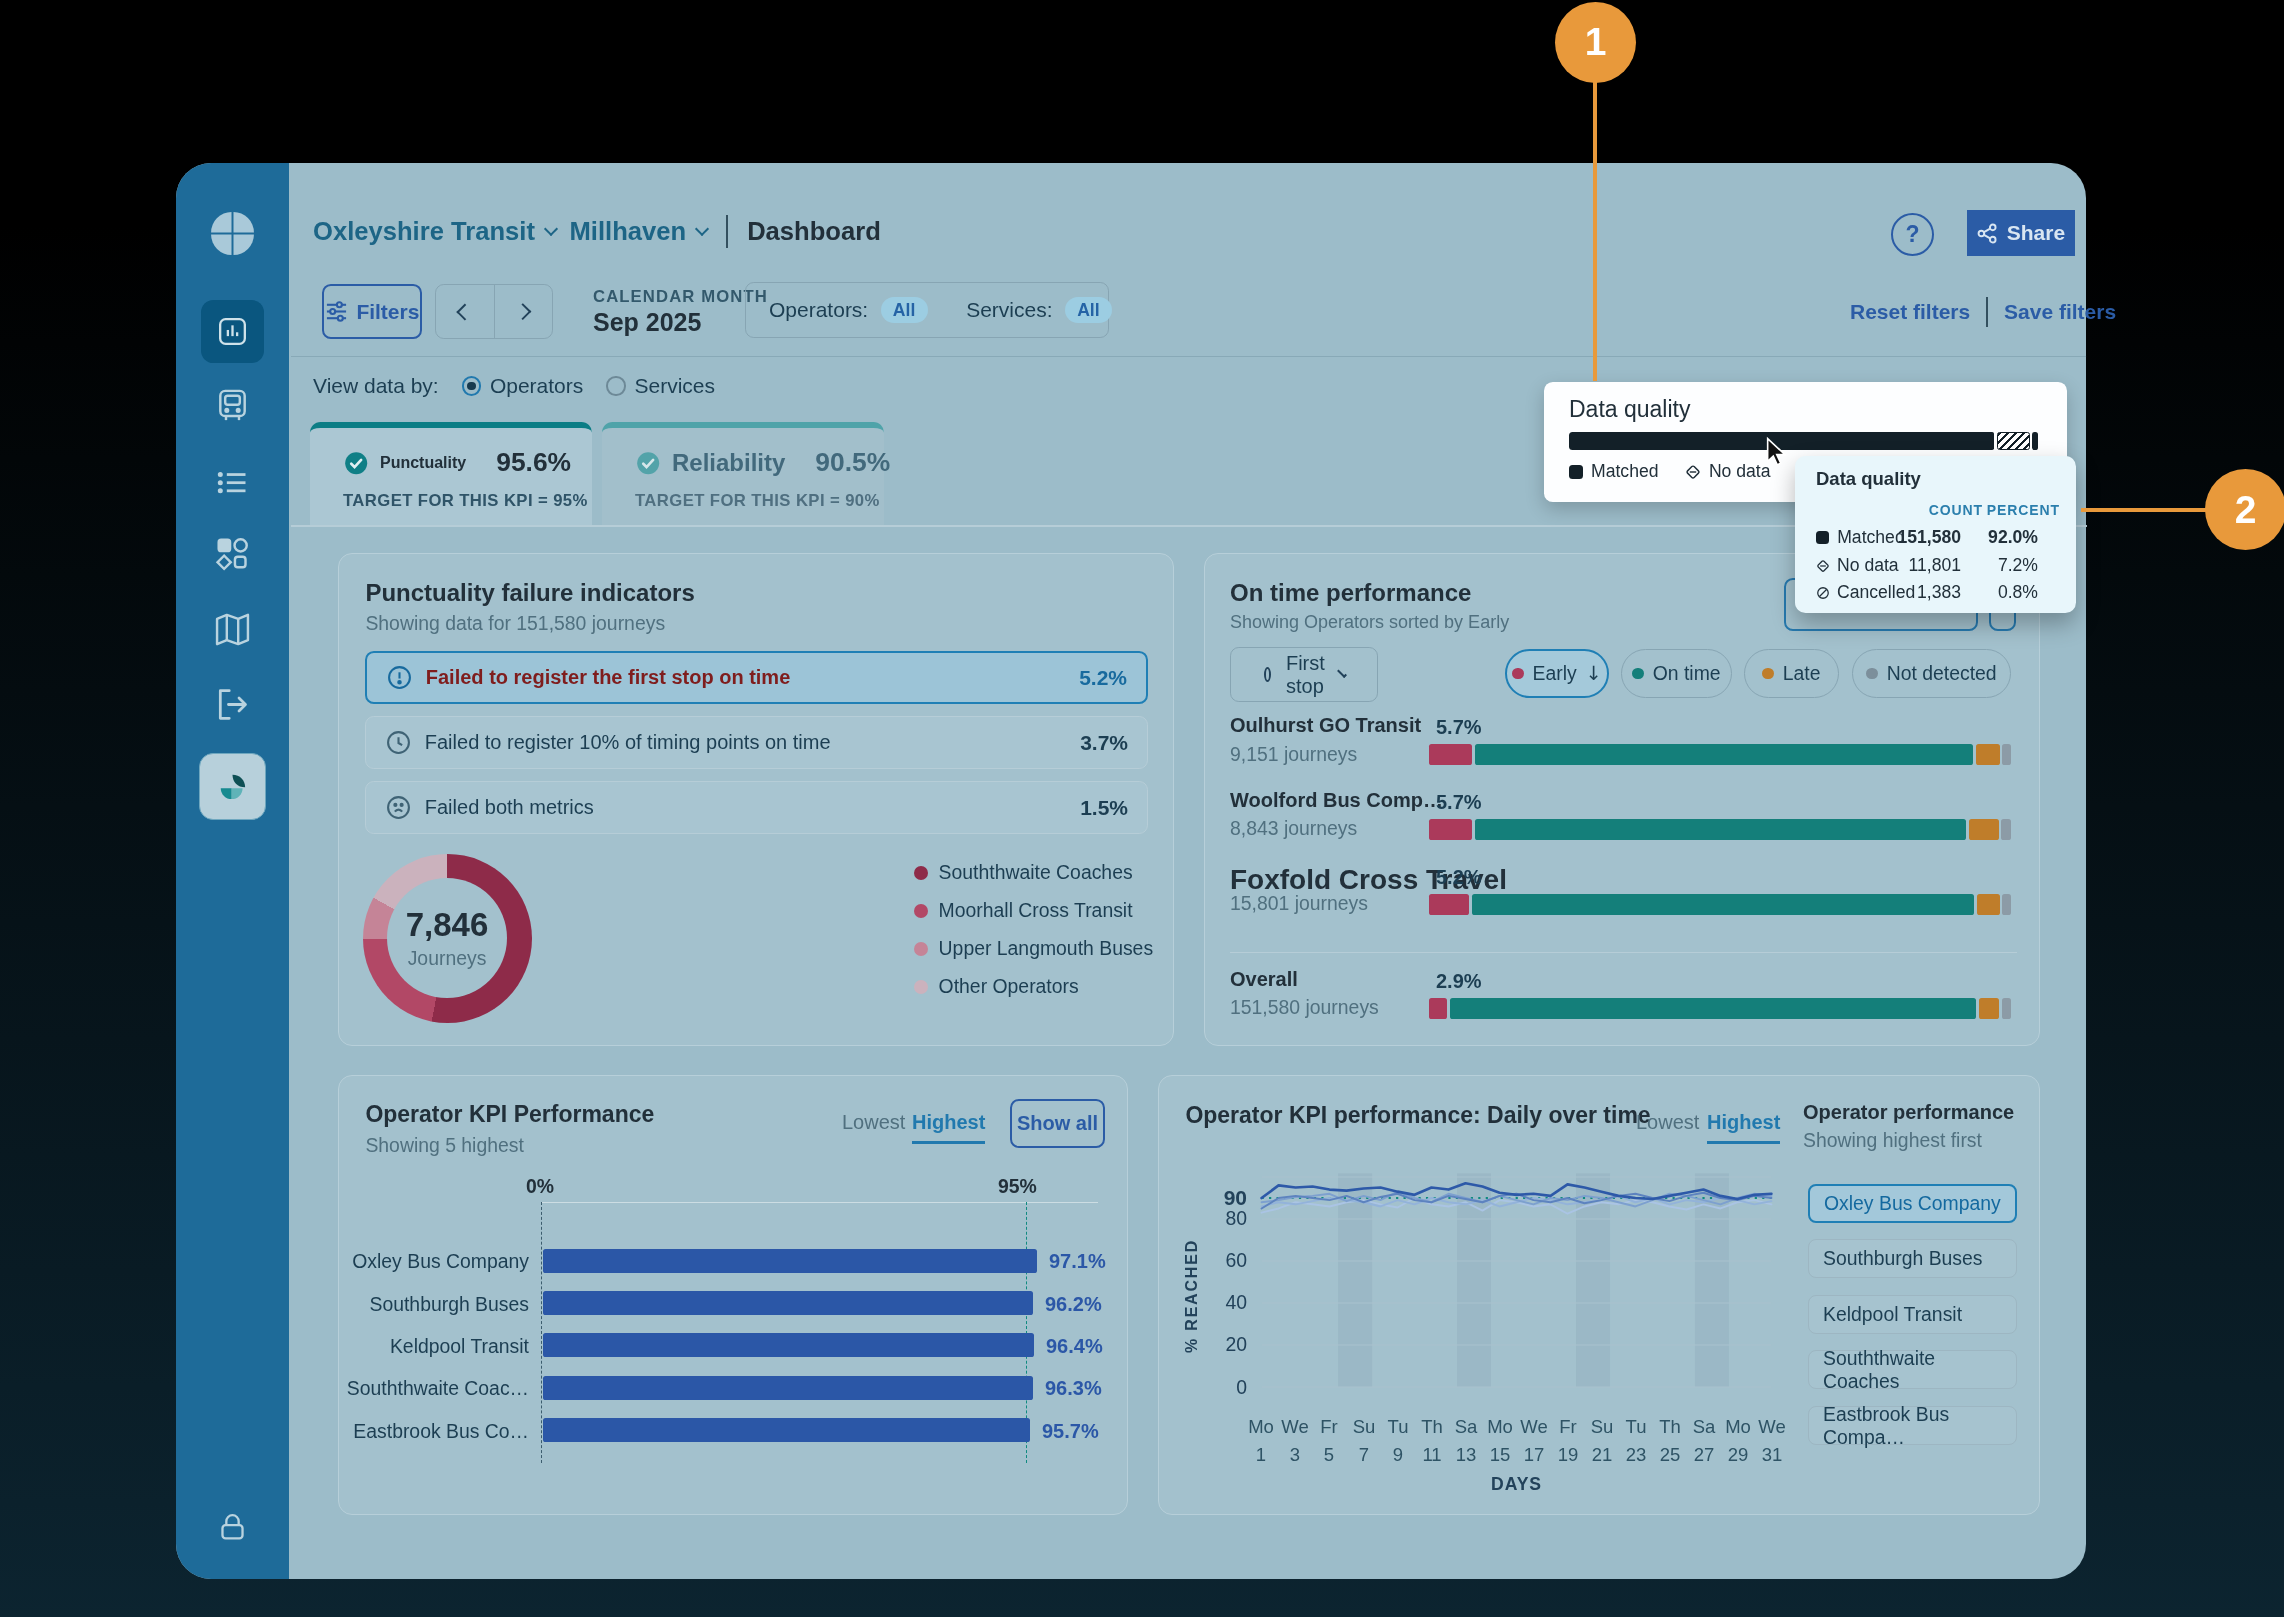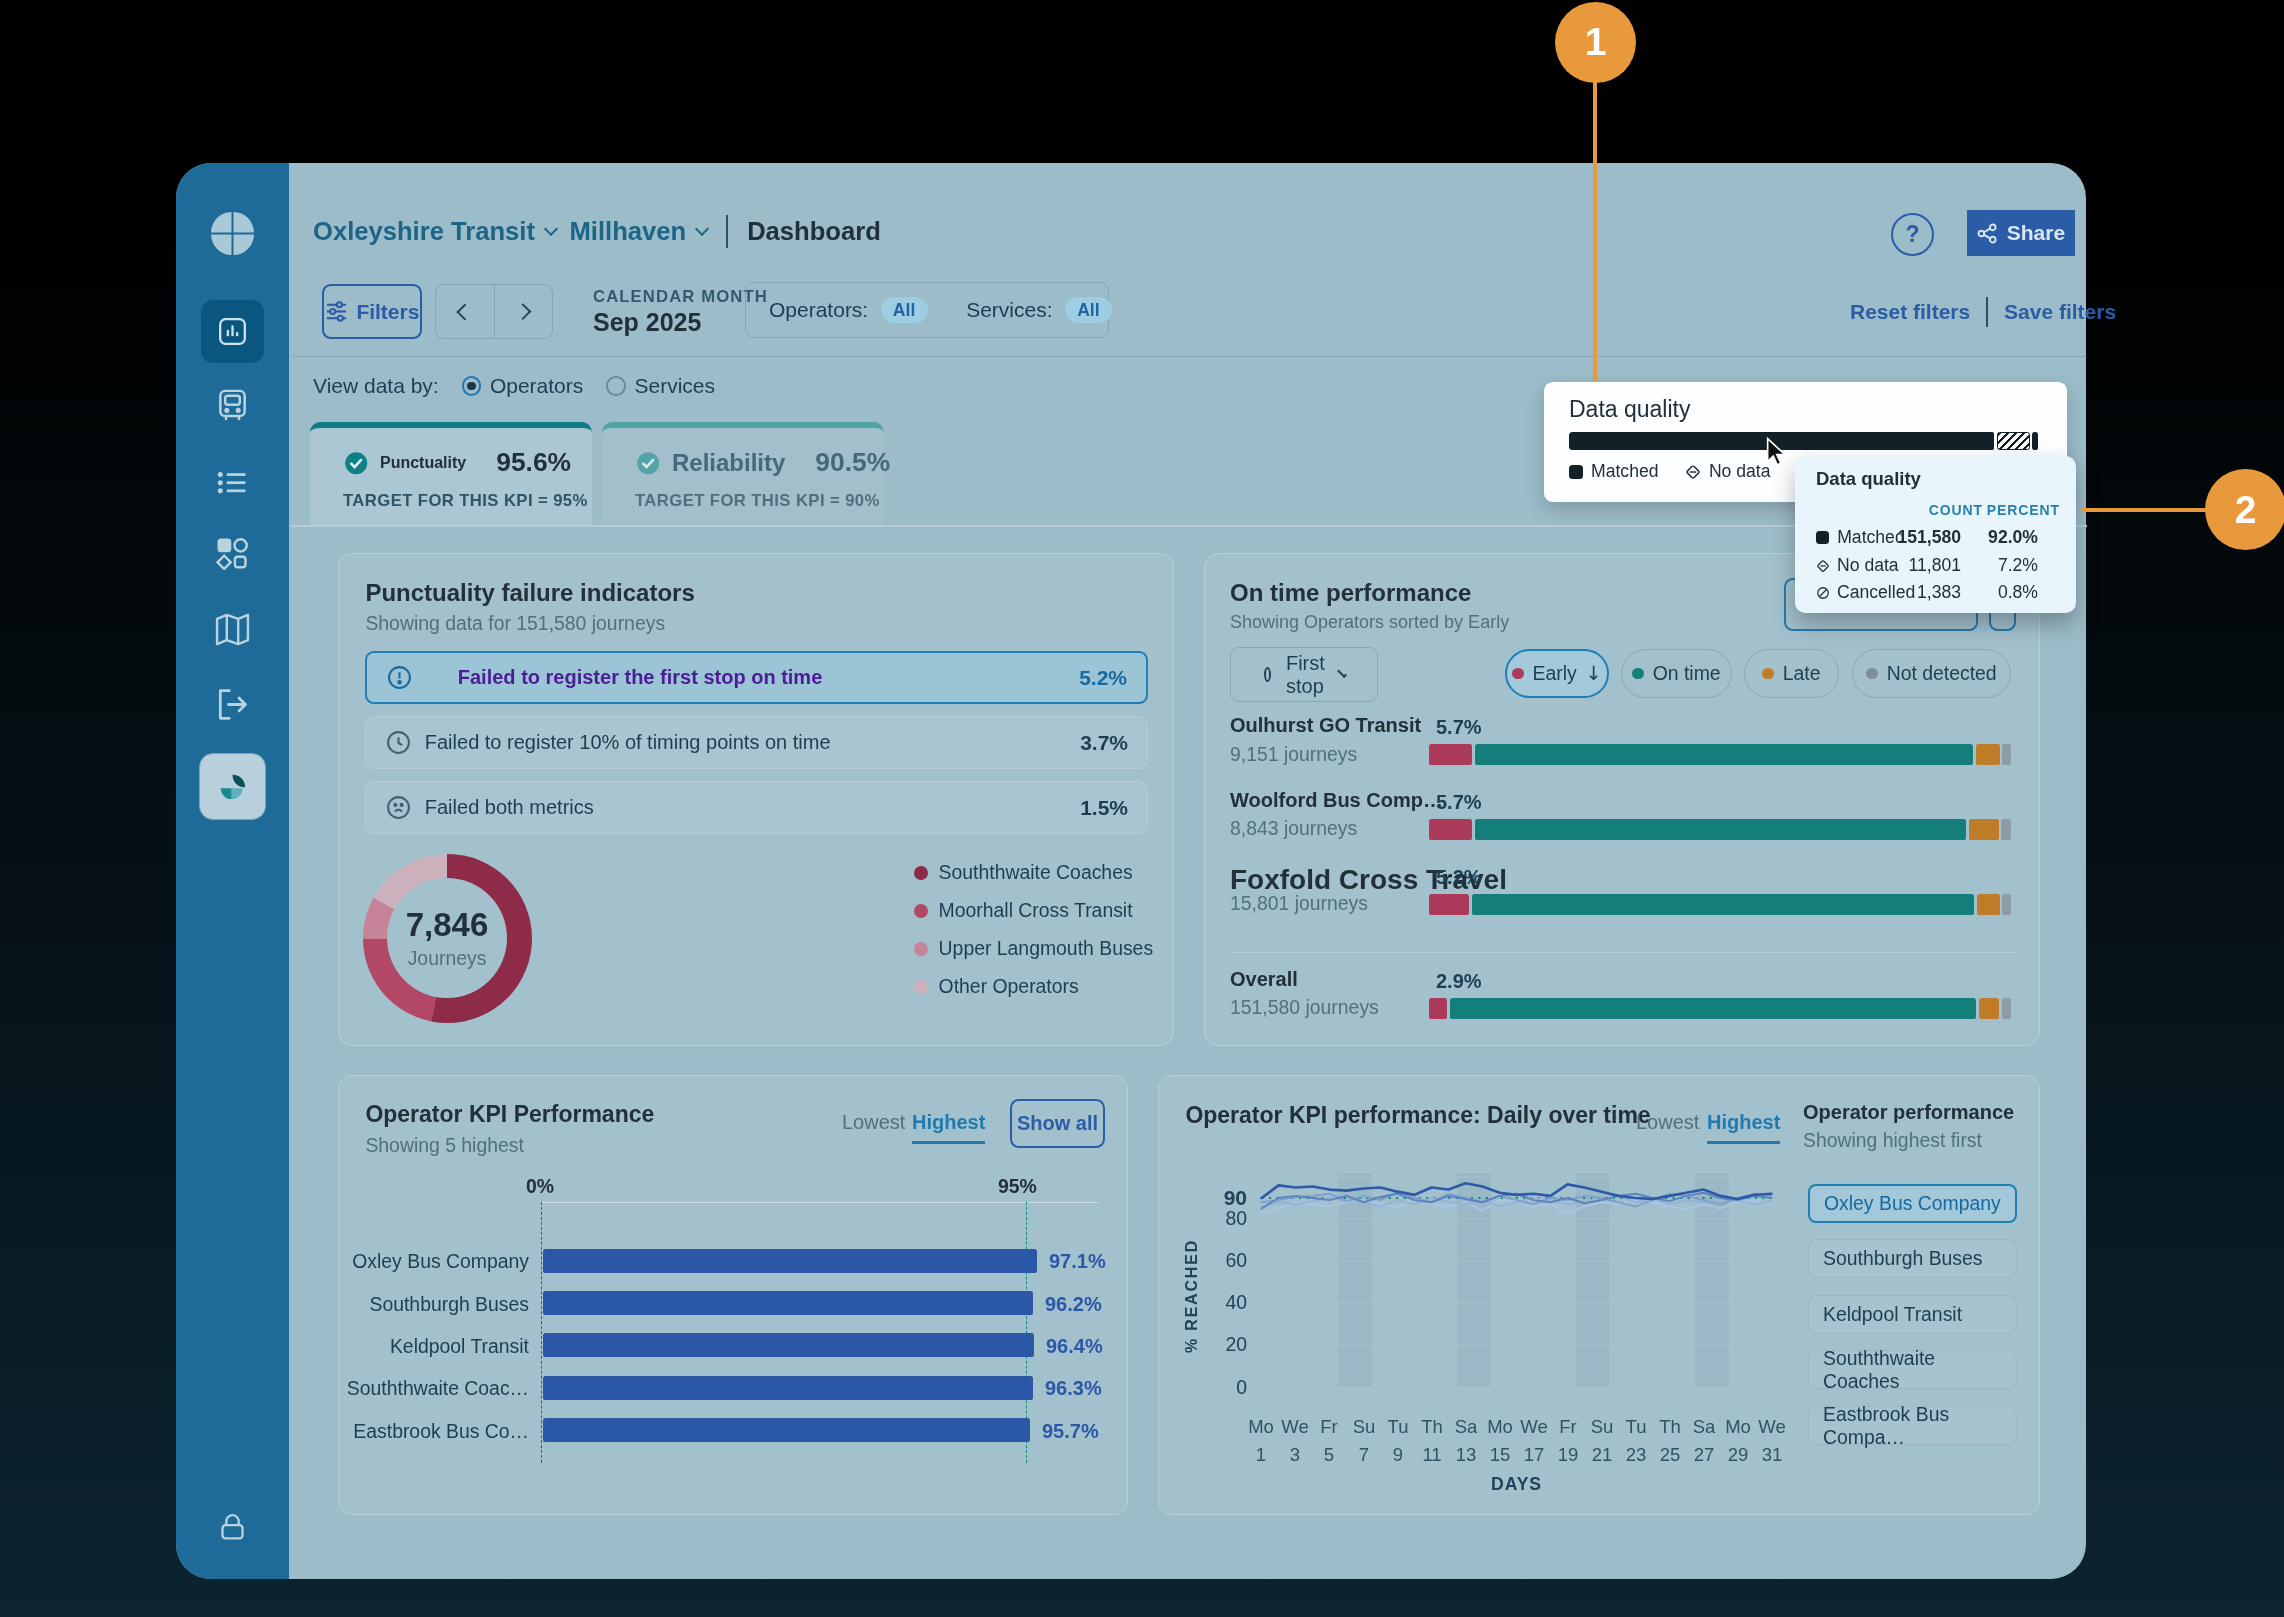--- a/index.html
+++ b/index.html
@@ -260,21 +260,21 @@
     <div class="abs t-mut" style="left:26.4px;top:58px;font-size:19.4px;">Showing data for 151,580 journeys</div>
 
     <div class="abs rowcard selected" style="left:26.4px;top:97px;width:783px;height:53px;padding:0 19.4px;">
       <span style="margin-right:14px;">
         <svg width="25" height="25" viewBox="0 0 24 24" fill="none" stroke="#176a9e" stroke-width="2">
             <circle cx="12" cy="12" r="10"></circle>
             <line x1="12" y1="7" x2="12" y2="13"></line>
             <circle cx="12" cy="16.5" r="1.2" fill="#176a9e"></circle>
           </svg>
       </span>
-      <span style="font-size:20px;color:#4c1d95;font-weight:600;margin-left:32px;">Failed to register the first stop on time</span>
+      <span style="font-size:20px;color:#7f1d1d;font-weight:600;">Failed to register the first stop on time</span>
       <span style="margin-left:auto;font-size:21px;font-weight:bold;color:#176a9e;">5.2%</span>
     </div>
 
     <div class="abs rowcard" style="left:26.4px;top:162px;width:783px;height:53px;padding:0 19.4px;">
       <span style="margin-right:14px;">
         <svg width="25" height="25" viewBox="0 0 24 24" fill="none" stroke="#3f6375" stroke-width="2">
             <circle cx="12" cy="12" r="10"></circle>
             <path d="M12 7v5.5l3.5 2"></path>
           </svg>
       </span>

